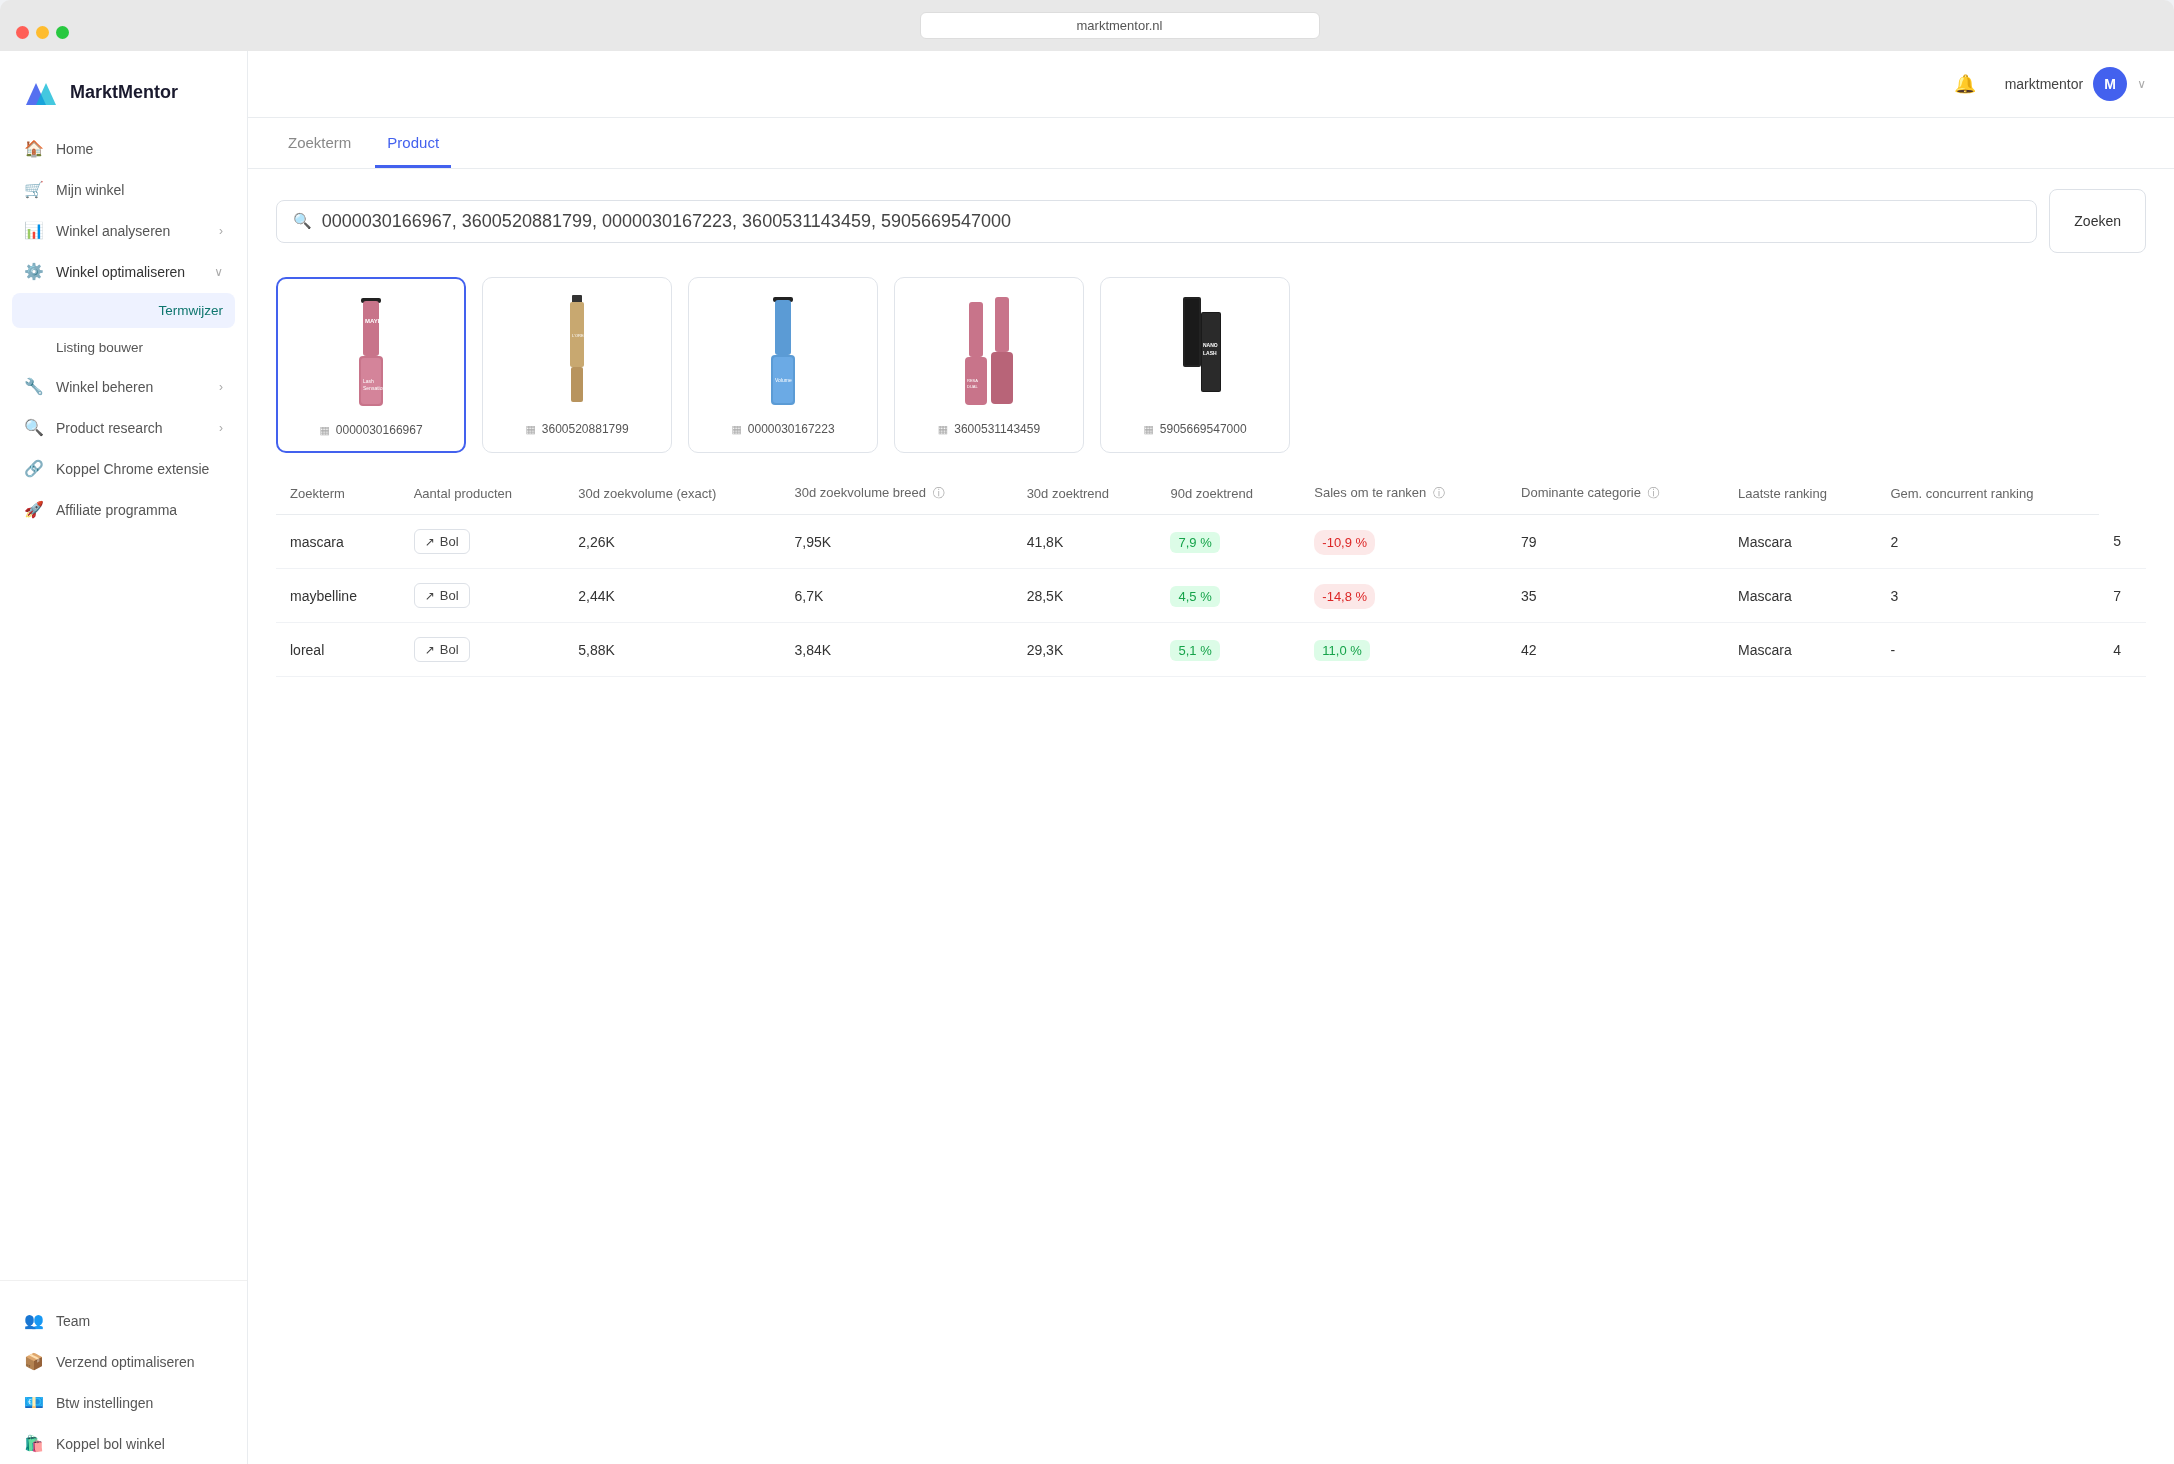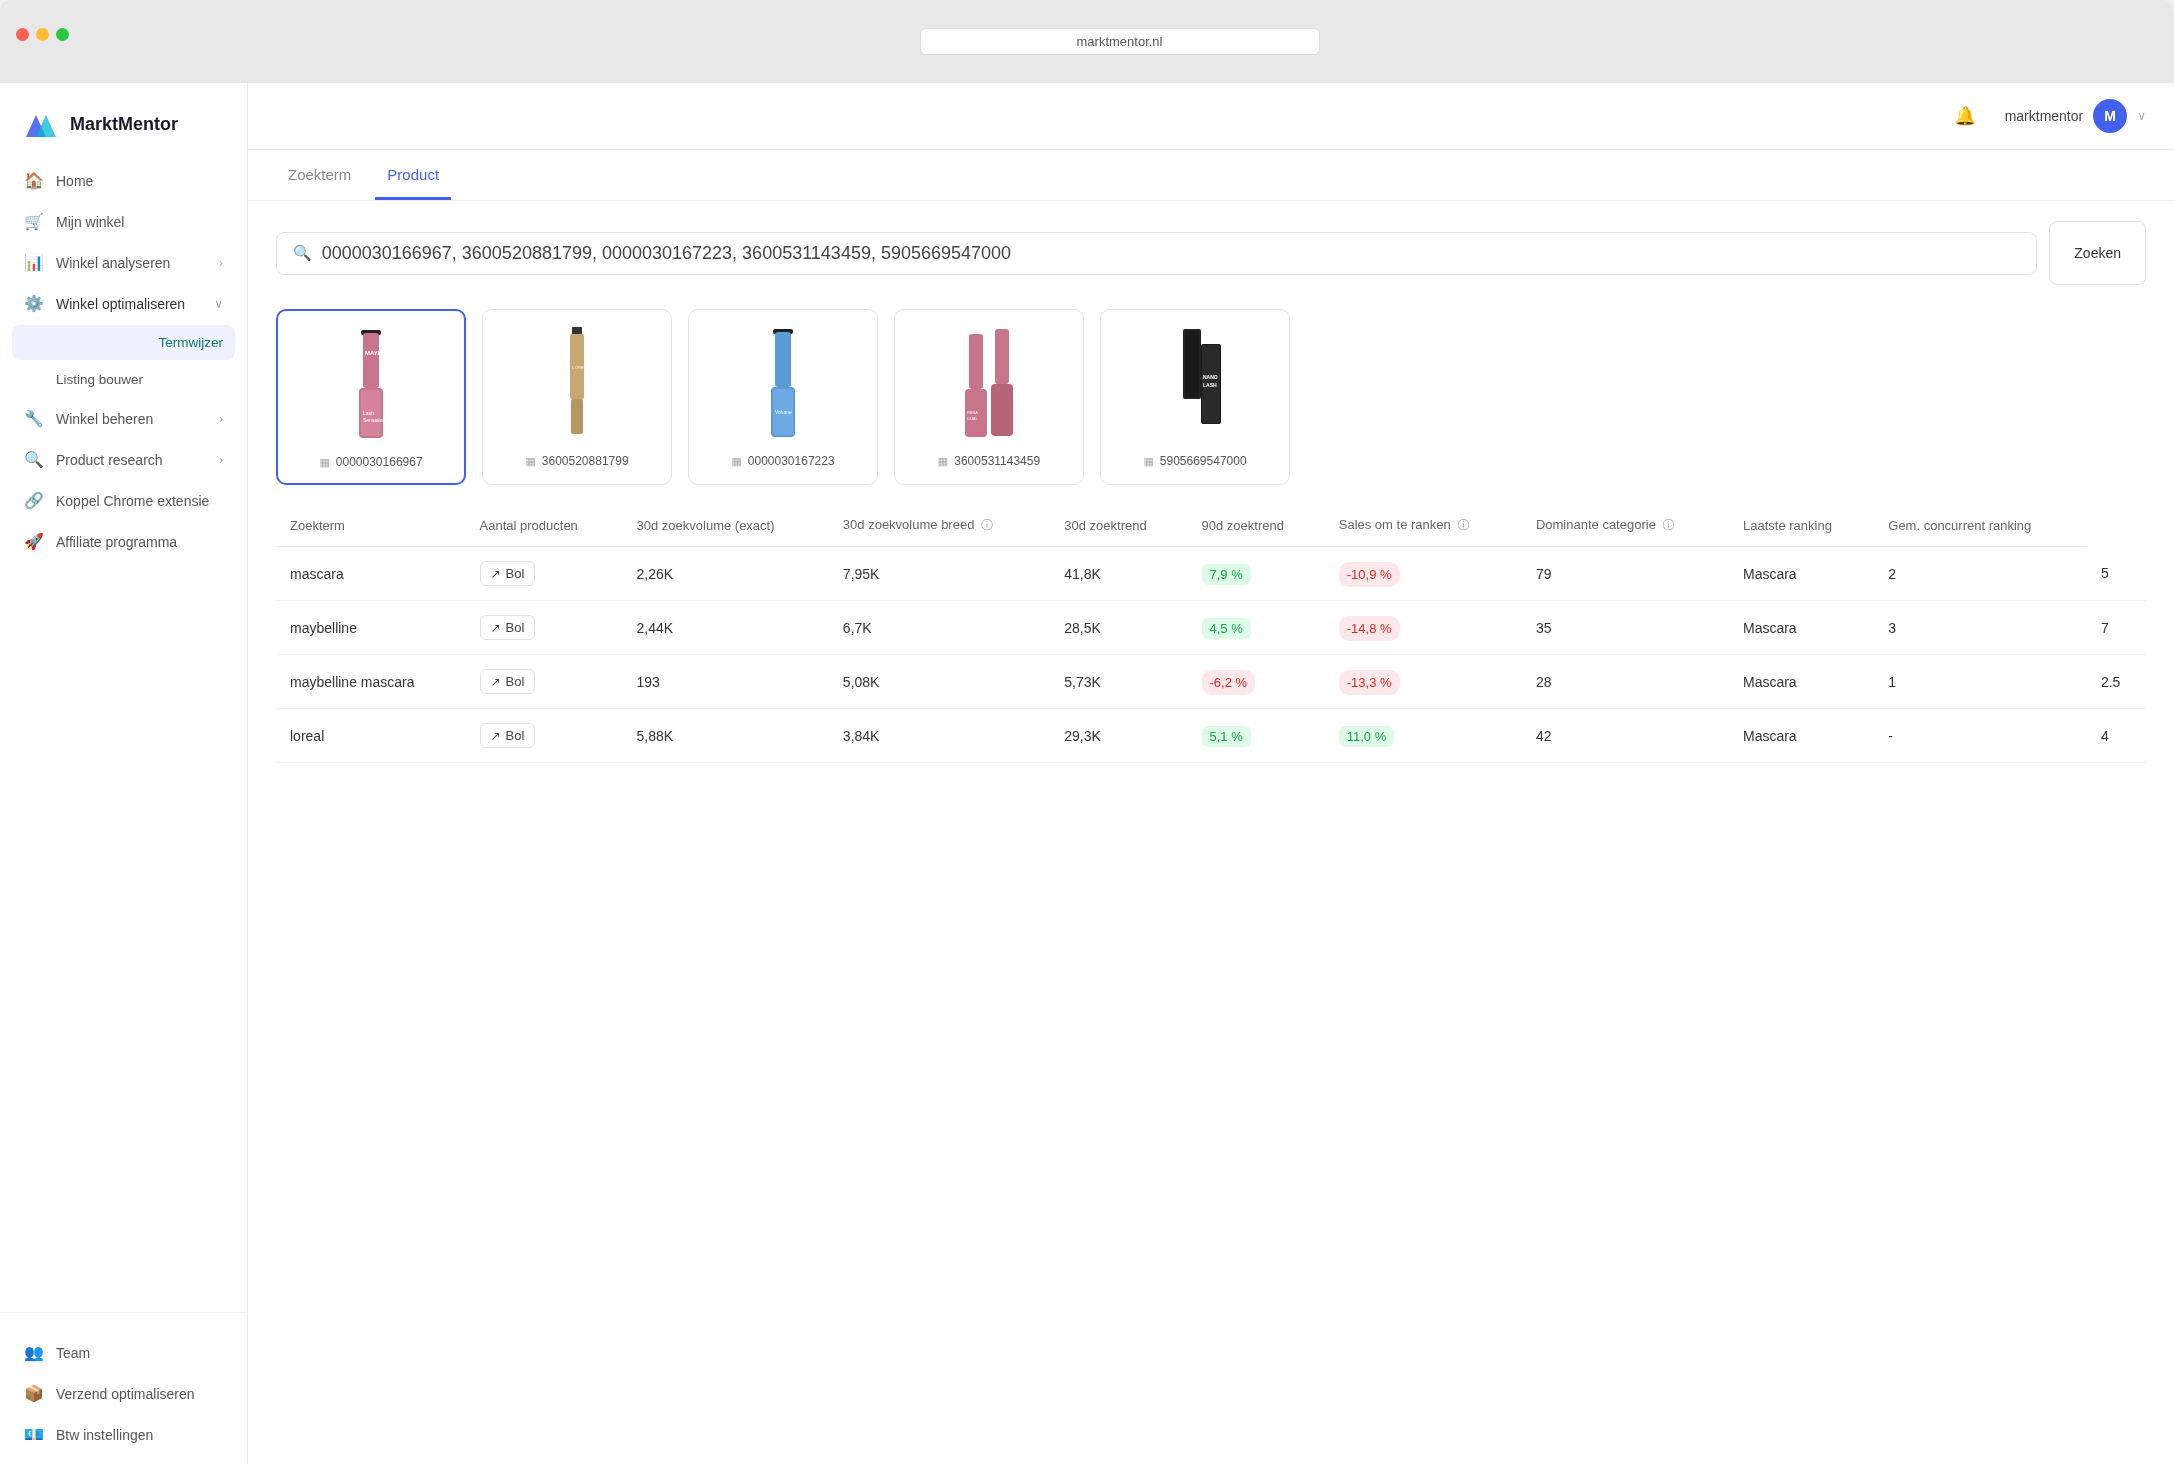--- a/index.html
+++ b/index.html
@@ -1,23 +1,23 @@
 <!DOCTYPE html>
 <html><head>
   <meta charset="utf-8">
   <style>
     * { box-sizing: border-box; margin: 0; padding: 0; }
     body { font-family: -apple-system, BlinkMacSystemFont, 'Segoe UI', sans-serif; background: #f0f2f5; font-size: 14px; color: #333; }
 
     .window-chrome {
       background: #e8e8e8;
       border-radius: 10px 10px 0 0;
-      padding: 28px 16px;
-      display: flex;
-      align-items: flex-start;
+      padding: 12px 16px;
+      display: flex;
+      align-items: flex-end;
       gap: 12px;
     }
     .traffic-lights { display: flex; gap: 7px; }
     .traffic-light { width: 13px; height: 13px; border-radius: 50%; }
     .tl-red { background: #ff5f57; }
     .tl-yellow { background: #febc2e; }
     .tl-green { background: #28c840; }
     .url-bar {
       flex: 1;
       max-width: 400px;
@@ -561,42 +561,20 @@
       </td>
       <td>
         <span class="badge-red">-14,8 %</span>
       </td>
       <td>35</td>
       <td>Mascara</td>
       <td>3</td>
       <td>7</td>
     </tr>
             <tr>
-      <td>maybelline mascara</td>
-      <td>
-        <button class="bol-btn">
-          <span style="font-size:12px;">↗</span>
-          Bol
-        </button>
-      </td>
-      <td>193</td>
-      <td>5,08K</td>
-      <td>5,73K</td>
-      <td>
-        <span class="badge-red">-6,2 %</span>
-      </td>
-      <td>
-        <span class="badge-red">-13,3 %</span>
-      </td>
-      <td>28</td>
-      <td>Mascara</td>
-      <td>1</td>
-      <td>2.5</td>
-    </tr>
-            <tr>
       <td>loreal</td>
       <td>
         <button class="bol-btn">
           <span style="font-size:12px;">↗</span>
           Bol
         </button>
       </td>
       <td>5,88K</td>
       <td>3,84K</td>
       <td>29,3K</td>

